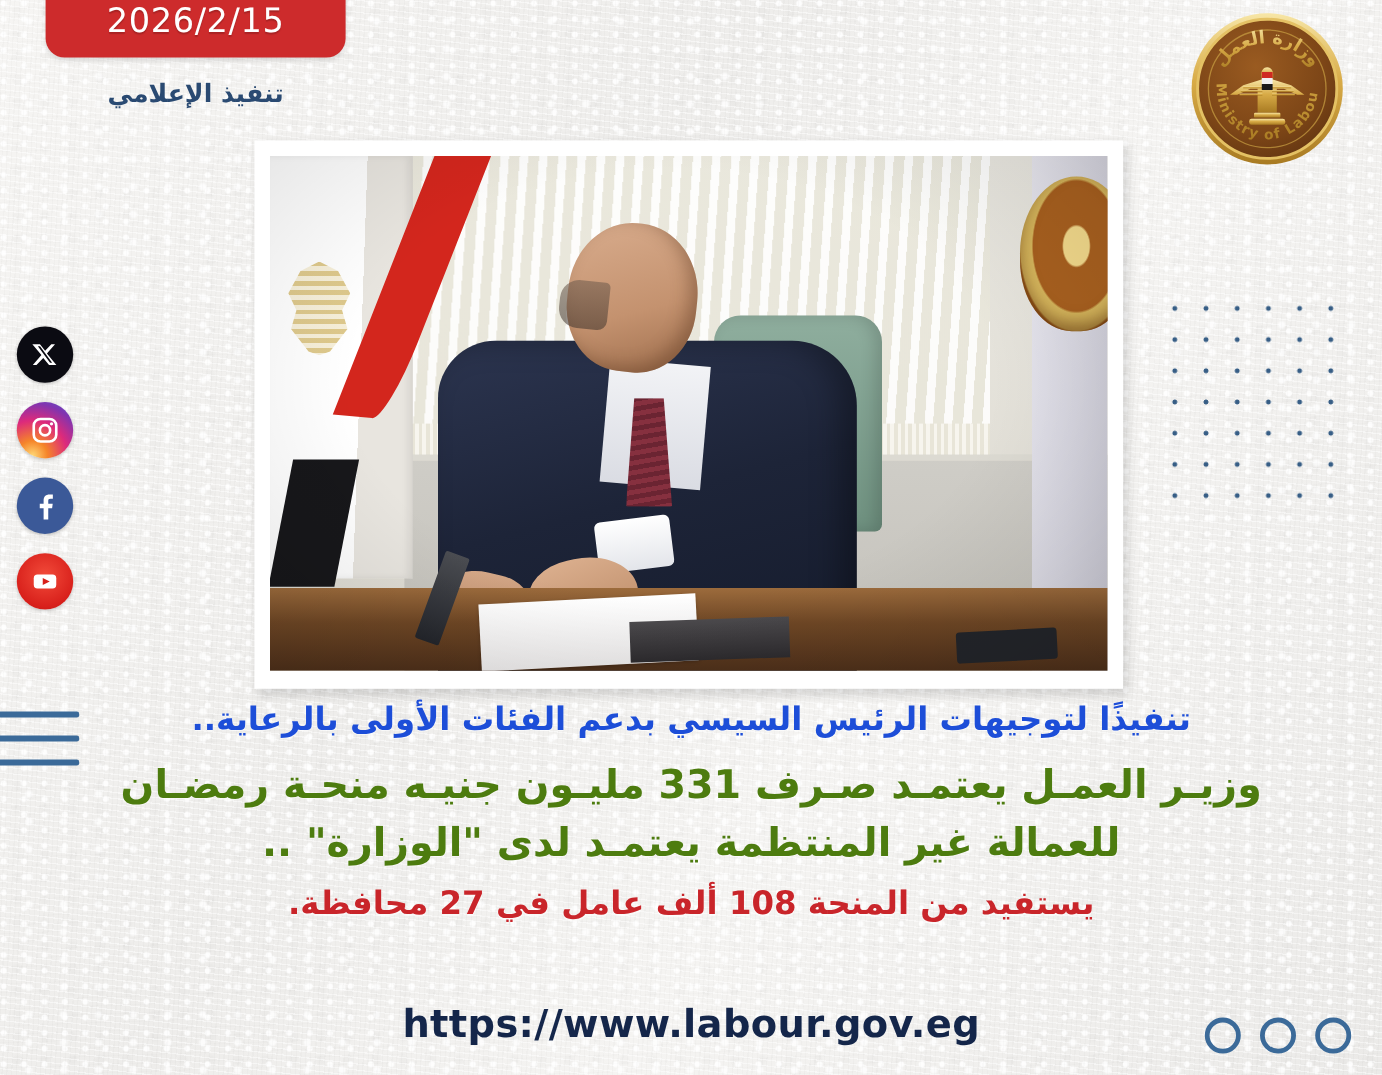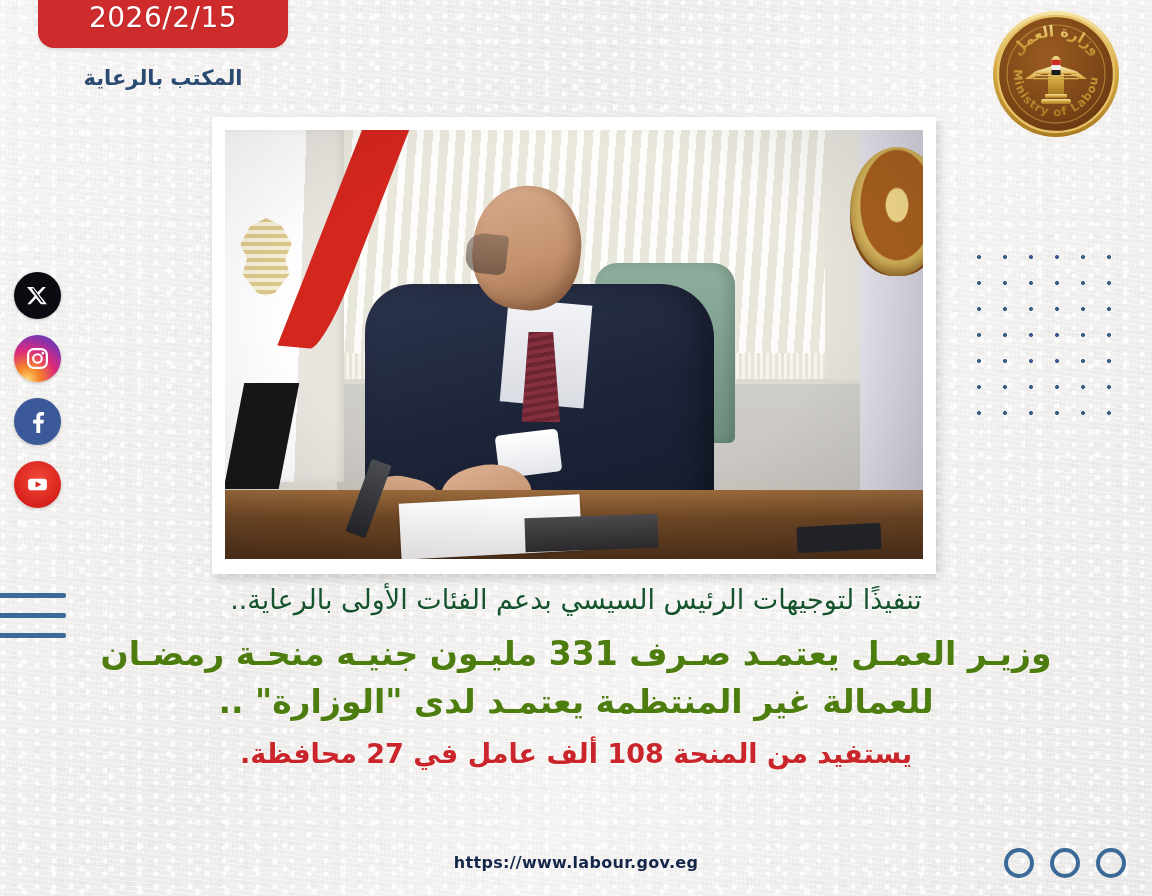--- a/index.html
+++ b/index.html
@@ -270,21 +270,21 @@
     background:radial-gradient(ellipse at 48% 44%, rgba(0,0,0,0) 52%, rgba(0,0,0,.13) 100%);
   }
 
   
   .headline{
     position:absolute; left:0; right:0; top:582px; z-index:6;
     direction:rtl; text-align:center;
     padding:0 62px;
   }
   .hl-red1{
-    color:#14532d; font-weight:normal; font-size:27px;
+    color:#1d4ed8; font-weight:bold; font-size:27px;
     line-height:1.35; letter-spacing:0;
     text-shadow:0 1px 0 rgba(255,255,255,.6);
   }
   .hl-blue{
     margin-top:12px;
     color:#4d7c0f; font-weight:bold; font-size:33px;
     line-height:1.45;
     text-shadow:0 1px 0 rgba(255,255,255,.55);
   }
   .hl-blue .l2{ display:block; }
@@ -292,34 +292,34 @@
     margin-top:10px;
     color:#c9252a; font-weight:bold; font-size:27px;
     line-height:1.35;
     text-shadow:0 1px 0 rgba(255,255,255,.6);
   }
 
   
   .site-url{
     position:absolute; left:0; right:0; bottom:24px; z-index:6;
     text-align:center; direction:ltr;
-    color:#14264a; font-weight:bold; font-size:16px;
+    color:#14264a; font-weight:bold; font-size:32px;
     letter-spacing:.3px;
   }
 </style>
 </head>
 <body>
 
 <div class="paper-texture"></div>
 
 <div class="date-badge">
   <span>2026/2/15</span>
 </div>
 
-<div class="media-office">المكتب بالرعاية</div>
+<div class="media-office">تنفيذ الإعلامي</div>
 
 <div class="logo-wrap">
   <svg viewBox="0 0 132 132" xmlns="http://www.w3.org/2000/svg">
     <defs>
       <radialGradient id="seal" cx="42%" cy="34%" r="78%">
         <stop offset="0%" stop-color="#9a5b21"></stop>
         <stop offset="62%" stop-color="#7d4617"></stop>
         <stop offset="100%" stop-color="#5d3210"></stop>
       </radialGradient>
       <linearGradient id="gold" x1="0" y1="0" x2="0" y2="1">

